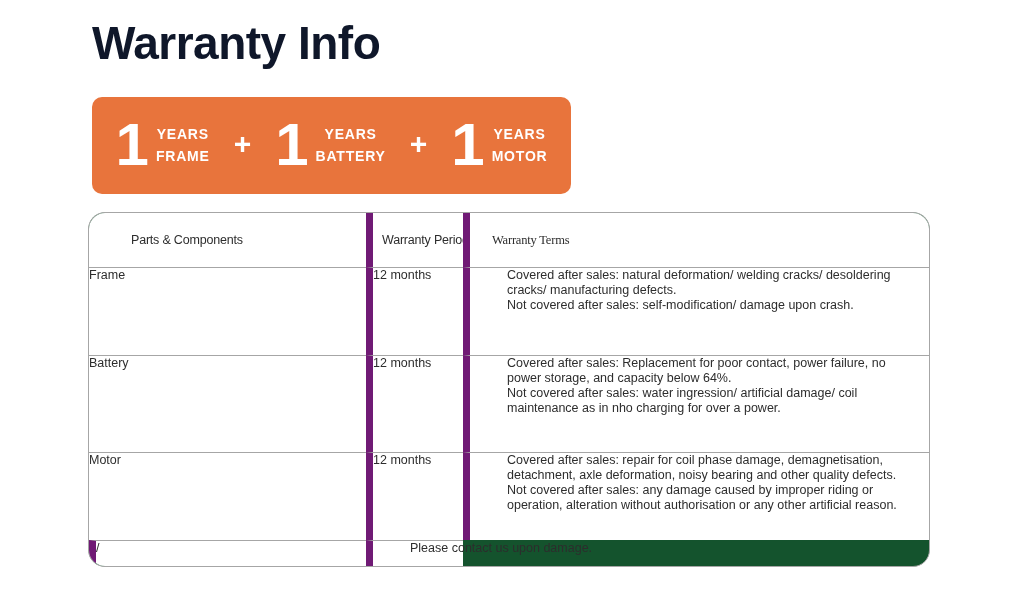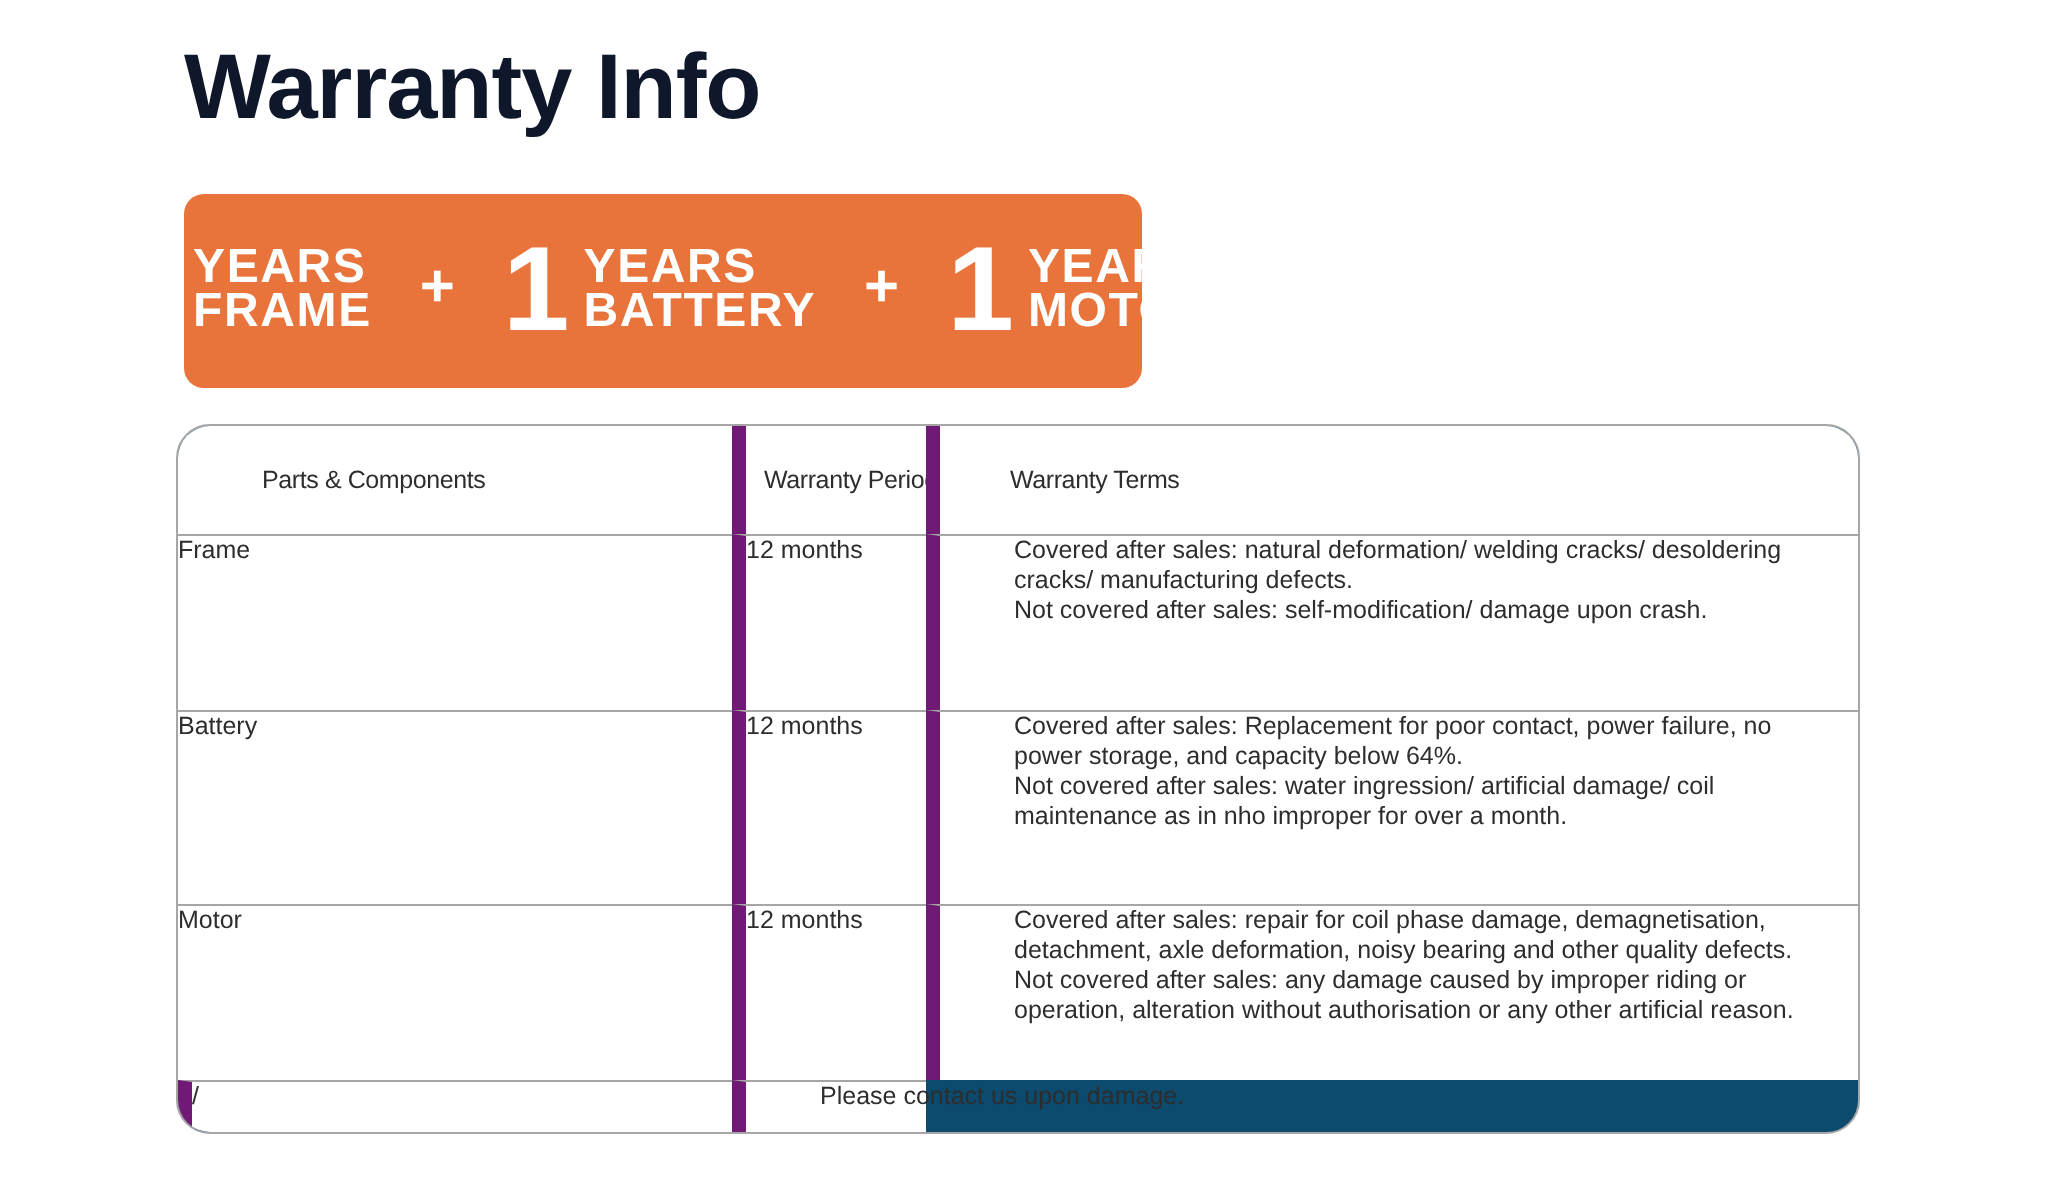--- a/index.html
+++ b/index.html
@@ -37,56 +37,57 @@
   .banner-item { display: flex; align-items: center; }
   .banner-num {
     font-size: 60px;
     font-weight: bold;
     line-height: 0.78;
     margin-right: 7px;
   }
   .banner-stack {
     display: flex;
     flex-direction: column;
-    font-size: 24px;
+    font-size: 14px;
     font-weight: bold;
     line-height: 22px;
     letter-spacing: 0.8px;
+    text-align: center;
   }
   .banner-plus {
     font-size: 30px;
     font-weight: bold;
     margin: 0 24px;
     padding-bottom: 4px;
   }
 
   
   .wtable {
     position: absolute;
     left: 88px; top: 212px;
     width: 842px; height: 355px;
     border: 1px solid #A6A6A6;
     border-radius: 17px;
     overflow: hidden;
     display: grid;
     grid-template-columns: 277px 97px 1fr;
     grid-template-rows: 54px 88px 97px 88px 1fr;
-    background: #0c4a6e;
+    background: #14532d;
     color: #2D2D2D;
     font-size: 12.5px;
   }
   .cell { background: #fff; }
   .colb { border-left: 7px solid #701a75; }
   .rowt { border-top: 1px solid #A6A6A6; }
 
   
   .hcell { display: flex; align-items: center; white-space: nowrap; letter-spacing: -0.2px; }
   .h-parts  { padding-left: 42px; }
   .h-period { padding-left: 9px; }
-  .h-terms  { padding-left: 35px; }
+  .h-terms  { padding-left: 22px; font-family: Liberation Serif, serif; }
 
   
   .part-cell, .period-cell { white-space: nowrap; }
   .terms-cell { padding-left: 37px; padding-right: 8px; line-height: 15px; }
   .terms-cell div { white-space: nowrap; }
 </style>
 </head>
 <body>
 
 <div class="page">
@@ -141,21 +142,21 @@
     <div class="cell part-cell rowt r-battery">
       <span>Battery</span>
     </div>
     <div class="cell period-cell rowt colb r-battery">
       <span>12 months</span>
     </div>
     <div class="cell terms-cell rowt colb r-battery">
       <div>Covered after sales: Replacement for poor contact, power failure, no</div>
       <div>power storage, and capacity below 64%.</div>
       <div>Not covered after sales: water ingression/ artificial damage/ coil</div>
-      <div>maintenance as in nho improper for over a month.</div>
+      <div>maintenance as in nho charging for over a power.</div>
     </div>
 
     <div class="cell part-cell rowt r-motor">
       <span>Motor</span>
     </div>
     <div class="cell period-cell rowt colb r-motor">
       <span>12 months</span>
     </div>
     <div class="cell terms-cell rowt colb r-motor">
       <div>Covered after sales:  repair for coil phase damage, demagnetisation,</div>

